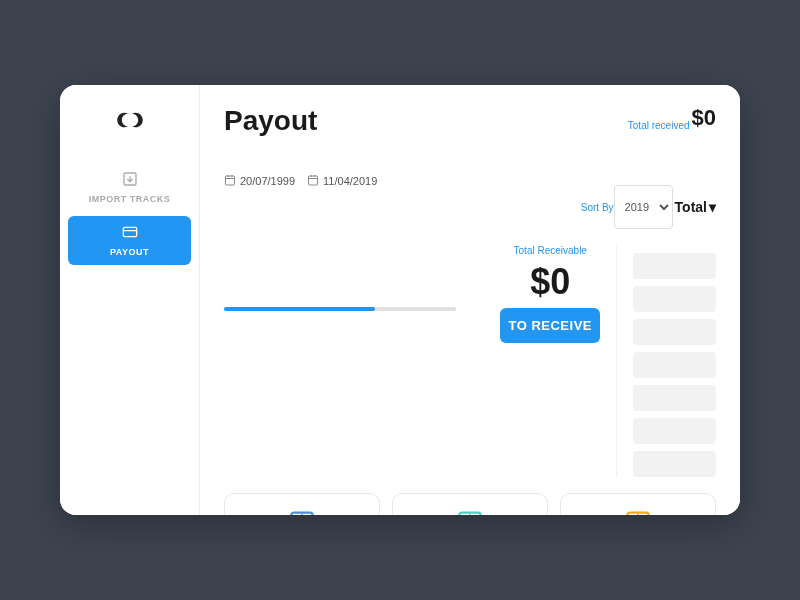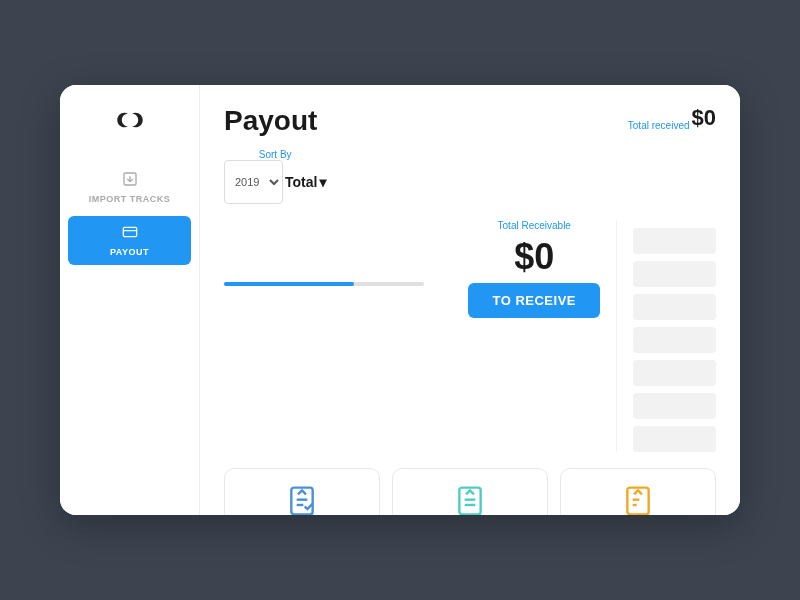--- a/index.html
+++ b/index.html
@@ -193,21 +193,21 @@
       font-size: 36px;
       font-weight: 900;
       color: #1a1a1a;
       line-height: 1;
     }
     .to-receive-btn {
       background: #2196F3;
       color: #fff;
       border: none;
       border-radius: 6px;
-      padding: 10px 24px;
+      padding: 10px 8px;
       font-size: 13px;
       font-weight: 700;
       cursor: pointer;
       letter-spacing: 0.5px;
     }
     
     .stats-row {
       display: flex;
       gap: 12px;
       margin-top: 4px;
@@ -271,22 +271,46 @@
 
     <div class="header-row">
       <h1 class="page-title">Payout</h1>
       <div style="display:flex; flex-direction:row; align-items:flex-end; gap:2px;">
         <span class="total-received-label">Total received</span>
         <span class="total-received-value">$0</span>
       </div>
     </div>
 
     <div style="display:flex; justify-content:space-between; align-items:center; margin-bottom:16px;">
+      <div class="date-row">
+        <div class="date-field">
+          <span class="cal-icon">
+            <svg width="12" height="12" viewBox="0 0 24 24" fill="none" stroke="#888" stroke-width="2">
+              <rect x="3" y="4" width="18" height="18" rx="2"></rect>
+                <line x1="3" y1="9" x2="21" y2="9"></line>
+                <line x1="8" y1="2" x2="8" y2="6"></line>
+                <line x1="16" y1="2" x2="16" y2="6"></line>
+            </svg>
+          </span>
+          <span>20/07/1999</span>
+        </div>
+        <div class="date-field">
+          <span class="cal-icon">
+            <svg width="12" height="12" viewBox="0 0 24 24" fill="none" stroke="#888" stroke-width="2">
+              <rect x="3" y="4" width="18" height="18" rx="2"></rect>
+                <line x1="3" y1="9" x2="21" y2="9"></line>
+                <line x1="8" y1="2" x2="8" y2="6"></line>
+                <line x1="16" y1="2" x2="16" y2="6"></line>
+            </svg>
+          </span>
+          <span>11/04/2019</span>
+        </div>
+      </div>
       <div style="display:flex; align-items:center; gap:8px;">
-        <div style="display:flex;flex-direction:column;align-items:center;">
+        <div style="display:flex;flex-direction:row;align-items:center;margin-top:36px;">
           <span style="font-size:10px;color:#2196F3;">Sort By</span>
           <div style="display:flex;align-items:center;gap:2px;">
             <select class="sort-year">
               <option>2019</option>
               <option>2018</option>
               <option>2017</option>
             </select>
             <span class="sort-earned">
               <span>Total</span>
               <span>▾</span>

